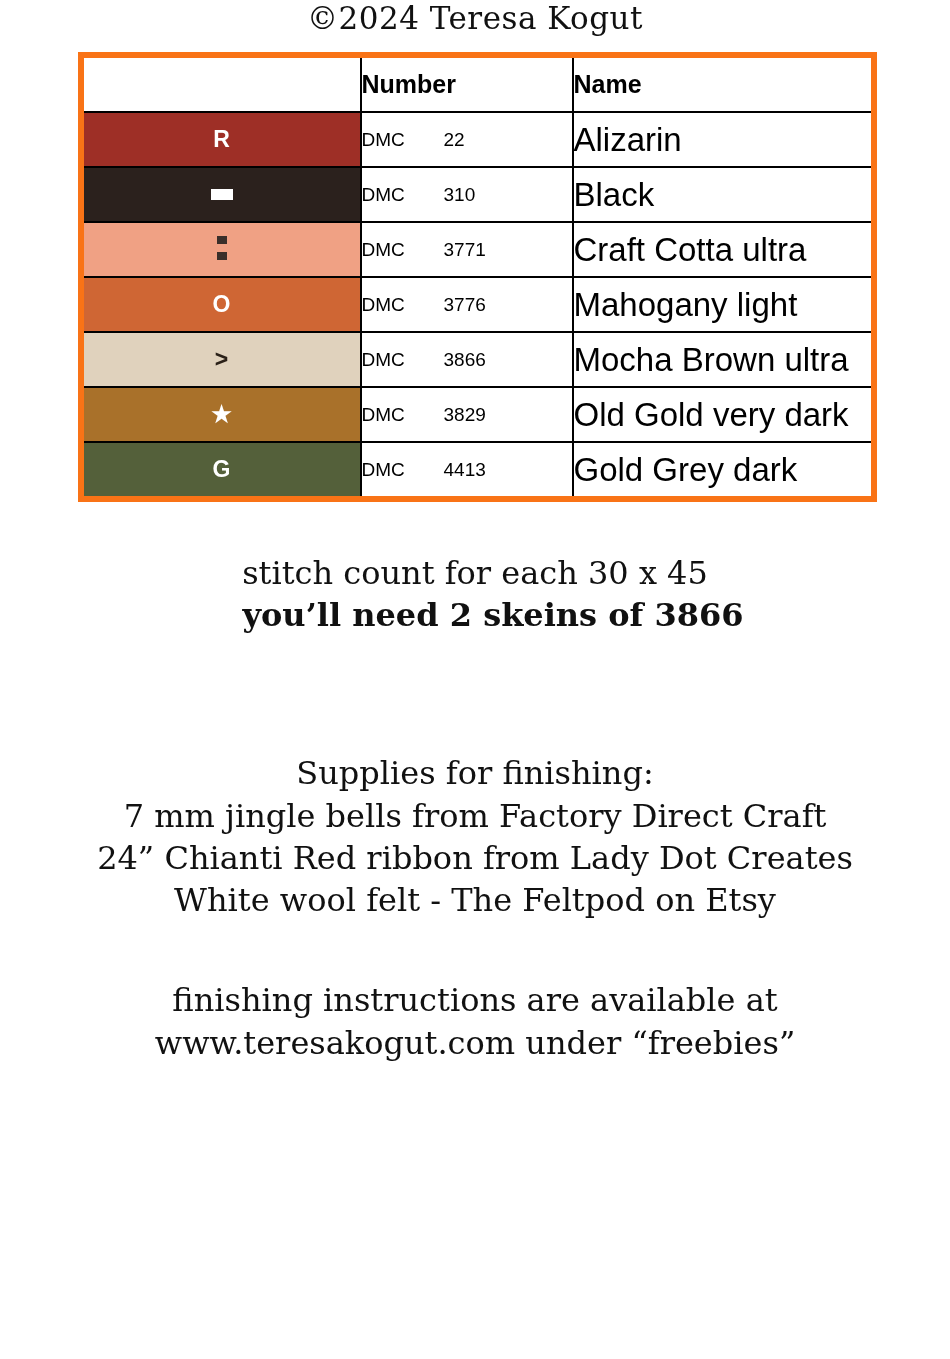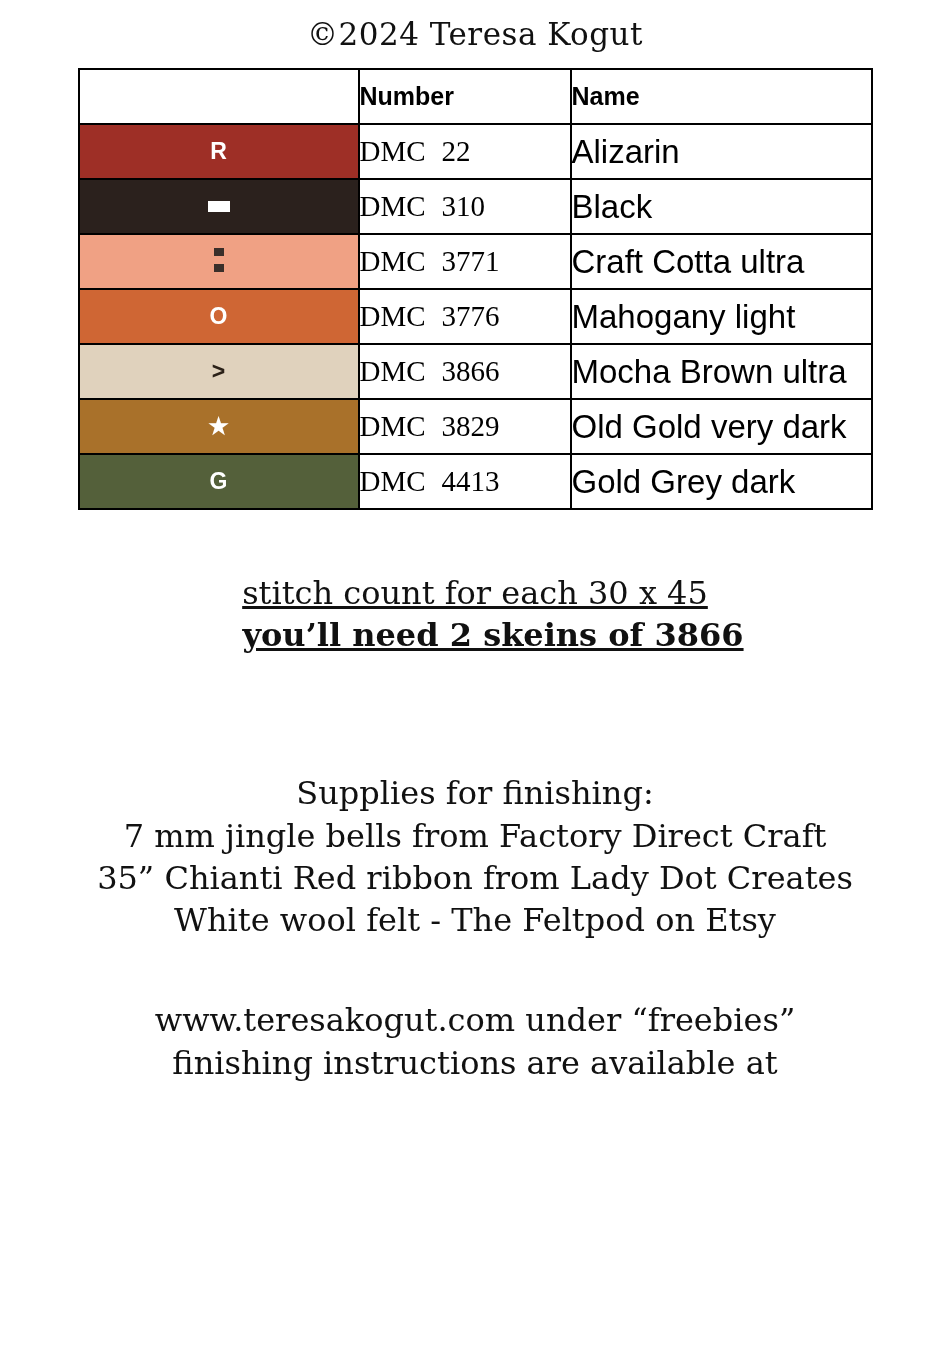--- a/index.html
+++ b/index.html
@@ -19,34 +19,33 @@
     width: 950px;
     height: 1359px;
     position: relative;
     box-sizing: border-box;
   }
   .copyright {
     text-align: center;
     font-family: "DejaVu Serif", serif;
     font-size: 31px;
     letter-spacing: 0.5px;
-    padding-top: 16px;
     color: #111;
   }
 
   
   .floss-table-wrap {
     margin: 16px auto 0 auto;
     width: 795px;
   }
   table.floss {
     border-collapse: collapse;
     width: 100%;
     table-layout: fixed;
-    border: 2px solid #f97316;
+    border: 6px solid #f97316;
   }
   table.floss td, table.floss th {
     border: 2px solid #000;
     padding: 0;
     height: 53px;
     vertical-align: middle;
   }
   col.c-swatch { width: 280px; }
   col.c-number { width: 212px; }
   col.c-name   { width: 301px; }
@@ -65,22 +64,22 @@
     position: relative;
   }
   td.swatch .sym {
     font-family: "Liberation Sans", sans-serif;
     font-size: 23px;
     font-weight: bold;
     line-height: 1;
     display: inline-block;
   }
   td.number {
-    font-family: Liberation Serif, serif;
-    font-size: 29px;
+    font-family: Liberation Sans, sans-serif;
+    font-size: 19px;
     padding-left: 14px;
     white-space: pre;
   }
   td.number .brand { display: inline-block; width: 82px; }
   td.number .num { display: inline-block; text-align: left; }
   td.name {
     font-family: "Liberation Sans", sans-serif;
     font-size: 33px;
     padding-left: 14px;
   }
@@ -115,21 +114,21 @@
   .text-block {
     text-align: center;
     font-family: "DejaVu Serif", serif;
     color: #111;
   }
   .line { line-height: 1.32; }
   .t-30 { font-size: 32px; }
   .bold { font-weight: bold; padding-left: 36px; }
   .gap-md { height: 46px; }
   .gap-lg { height: 58px; }
-  .sec { margin-top: 16px; text-decoration: underline; }
+  .sec { margin-top: 4px; }
 </style>
 </head>
 <body>
 
 <div class="page">
 
   <div class="copyright">©2024 Teresa Kogut</div>
 
   <div class="floss-table-wrap">
     <table class="floss">
@@ -193,24 +192,24 @@
   </div>
 
   <div class="gap-lg"></div>
 
 
   <div class="gap-lg"></div>
 
   <div class="text-block">
     <div class="line t-30">Supplies for finishing:</div>
     <div class="line t-30">7 mm jingle bells from Factory Direct Craft</div>
-    <div class="line t-30">35” Chianti Red ribbon from Lady Dot Creates</div>
+    <div class="line t-30">24” Chianti Red ribbon from Lady Dot Creates</div>
     <div class="line t-30">White wool felt  - The Feltpod on Etsy</div>
   </div>
 
   <div class="gap-lg"></div>
 
   <div class="text-block">
+    <div class="line t-30">finishing instructions are available at</div>
     <div class="line t-30">www.teresakogut.com under “freebies”</div>
-    <div class="line t-30">finishing instructions are available at</div>
   </div>
 
 </div>
 
 </body></html>

